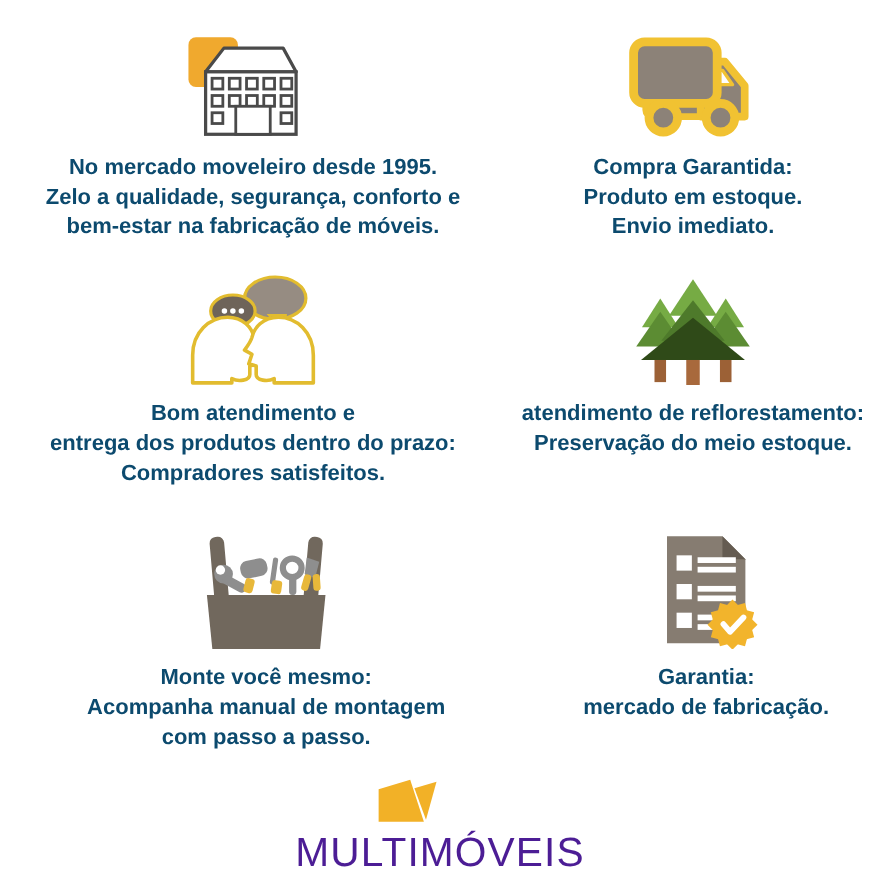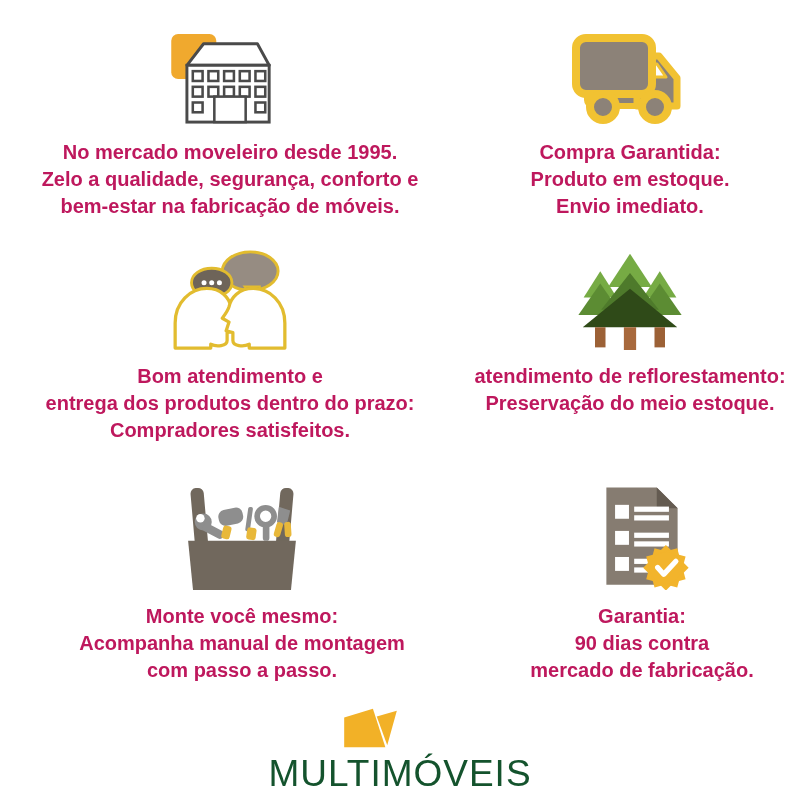--- a/index.html
+++ b/index.html
@@ -18,29 +18,29 @@
   }
   .feature.r1{padding-top:32px;}
   .feature.r2{padding-top:30px;}
   .feature.r3{padding-top:32px;padding-left:24px;}
   .icon-wrap{display:flex;align-items:flex-end;justify-content:center;}
   .r1 .icon-wrap{height:94px;}
   .r2 .icon-wrap{height:96px;}
   .r3 .icon-wrap{height:106px;}
   .text{margin-top:13px;}
   .line{
-    margin:0;font-size:20px;font-weight:700;color:#be185d;line-height:27px;
+    margin:0;font-size:20px;font-weight:700;color:#0c4a6e;line-height:27px;
     letter-spacing:0px;white-space:nowrap;
   }
   .footer{
     margin-top:18px;display:flex;flex-direction:column;align-items:center;
   }
   .logo-mark{margin-left:-58px;}
   .brand-name{
-    font-size:37px;color:#14532d;font-weight:400;letter-spacing:1px;
+    font-size:37px;color:#4c1d95;font-weight:400;letter-spacing:1px;
     line-height:40px;margin-top:0px;
   }
 </style>
 </head>
 <body>
 
 <div class="page">
   <div class="grid">
 
     <section class="feature r1">
@@ -187,21 +187,20 @@
             <rect x="64" y="78" width="37" height="37" transform="rotate(15 82.5 96.5)"></rect>
             <rect x="64" y="78" width="37" height="37" transform="rotate(45 82.5 96.5)"></rect>
             <rect x="64" y="78" width="37" height="37" transform="rotate(75 82.5 96.5)"></rect>
             <circle cx="82.5" cy="96.5" r="18"></circle>
           </g>
           <path d="M73,96 l7,8 l14,-15" fill="none" stroke="#ffffff" stroke-width="6" stroke-linecap="round" stroke-linejoin="round"></path>
         </svg>
       </div>
       <div class="text">
         <p class="line">Garantia:</p>
-        <p class="line">90 dias contra</p>
         <p class="line">mercado de fabricação.</p>
       </div>
     </section>
 
   </div>
 
   <footer class="footer">
     <div class="logo-mark">
       <svg width="58" height="44" viewBox="0 0 60 46">
         <polygon points="2,12 32,3 45,43 2,43" fill="#F2B127"></polygon>

